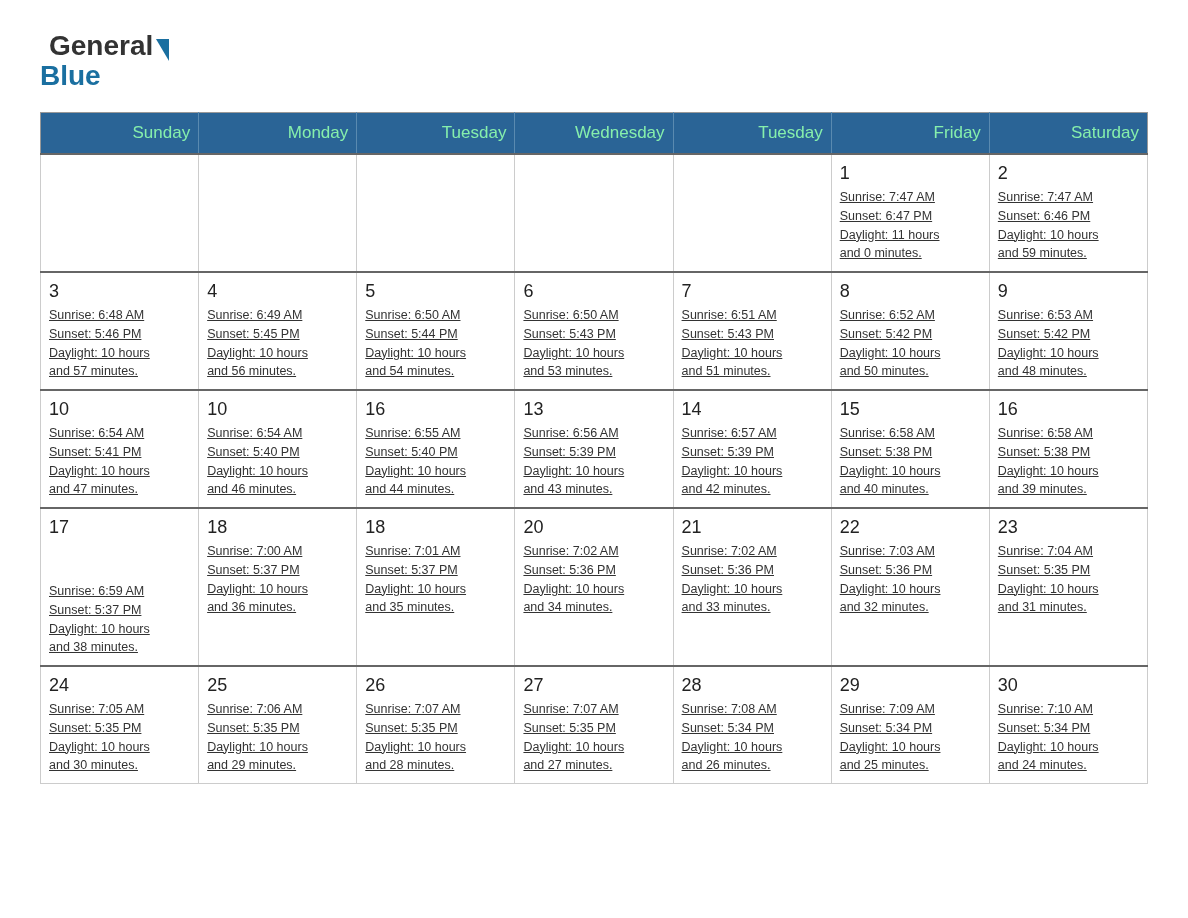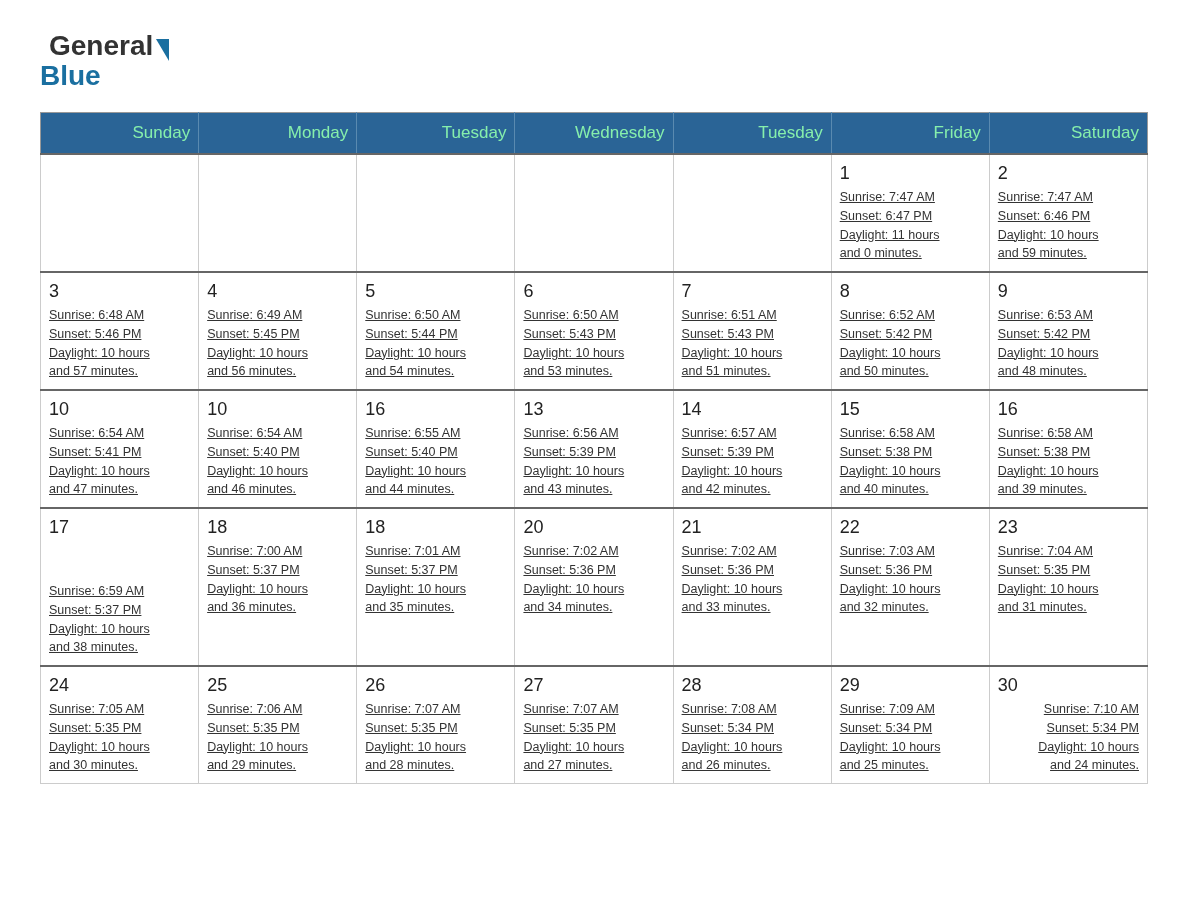--- a/index.html
+++ b/index.html
@@ -325,20 +325,20 @@
         </td>
         <td>
           <span class="day-number">29</span>
           <div class="day-info" style="white-space: pre-line;">Sunrise: 7:09 AM
 Sunset: 5:34 PM
 Daylight: 10 hours
 and 25 minutes.</div>
         </td>
         <td>
           <span class="day-number">30</span>
-          <div class="day-info" style="white-space: pre-line; text-align: right;">Sunrise: 7:10 AM
+          <div class="day-info" style="white-space: pre-line;">Sunrise: 7:10 AM
 Sunset: 5:34 PM
 Daylight: 10 hours
 and 24 minutes.</div>
         </td>
       </tr>
     </tbody>
 </table>
 
 </body></html>

